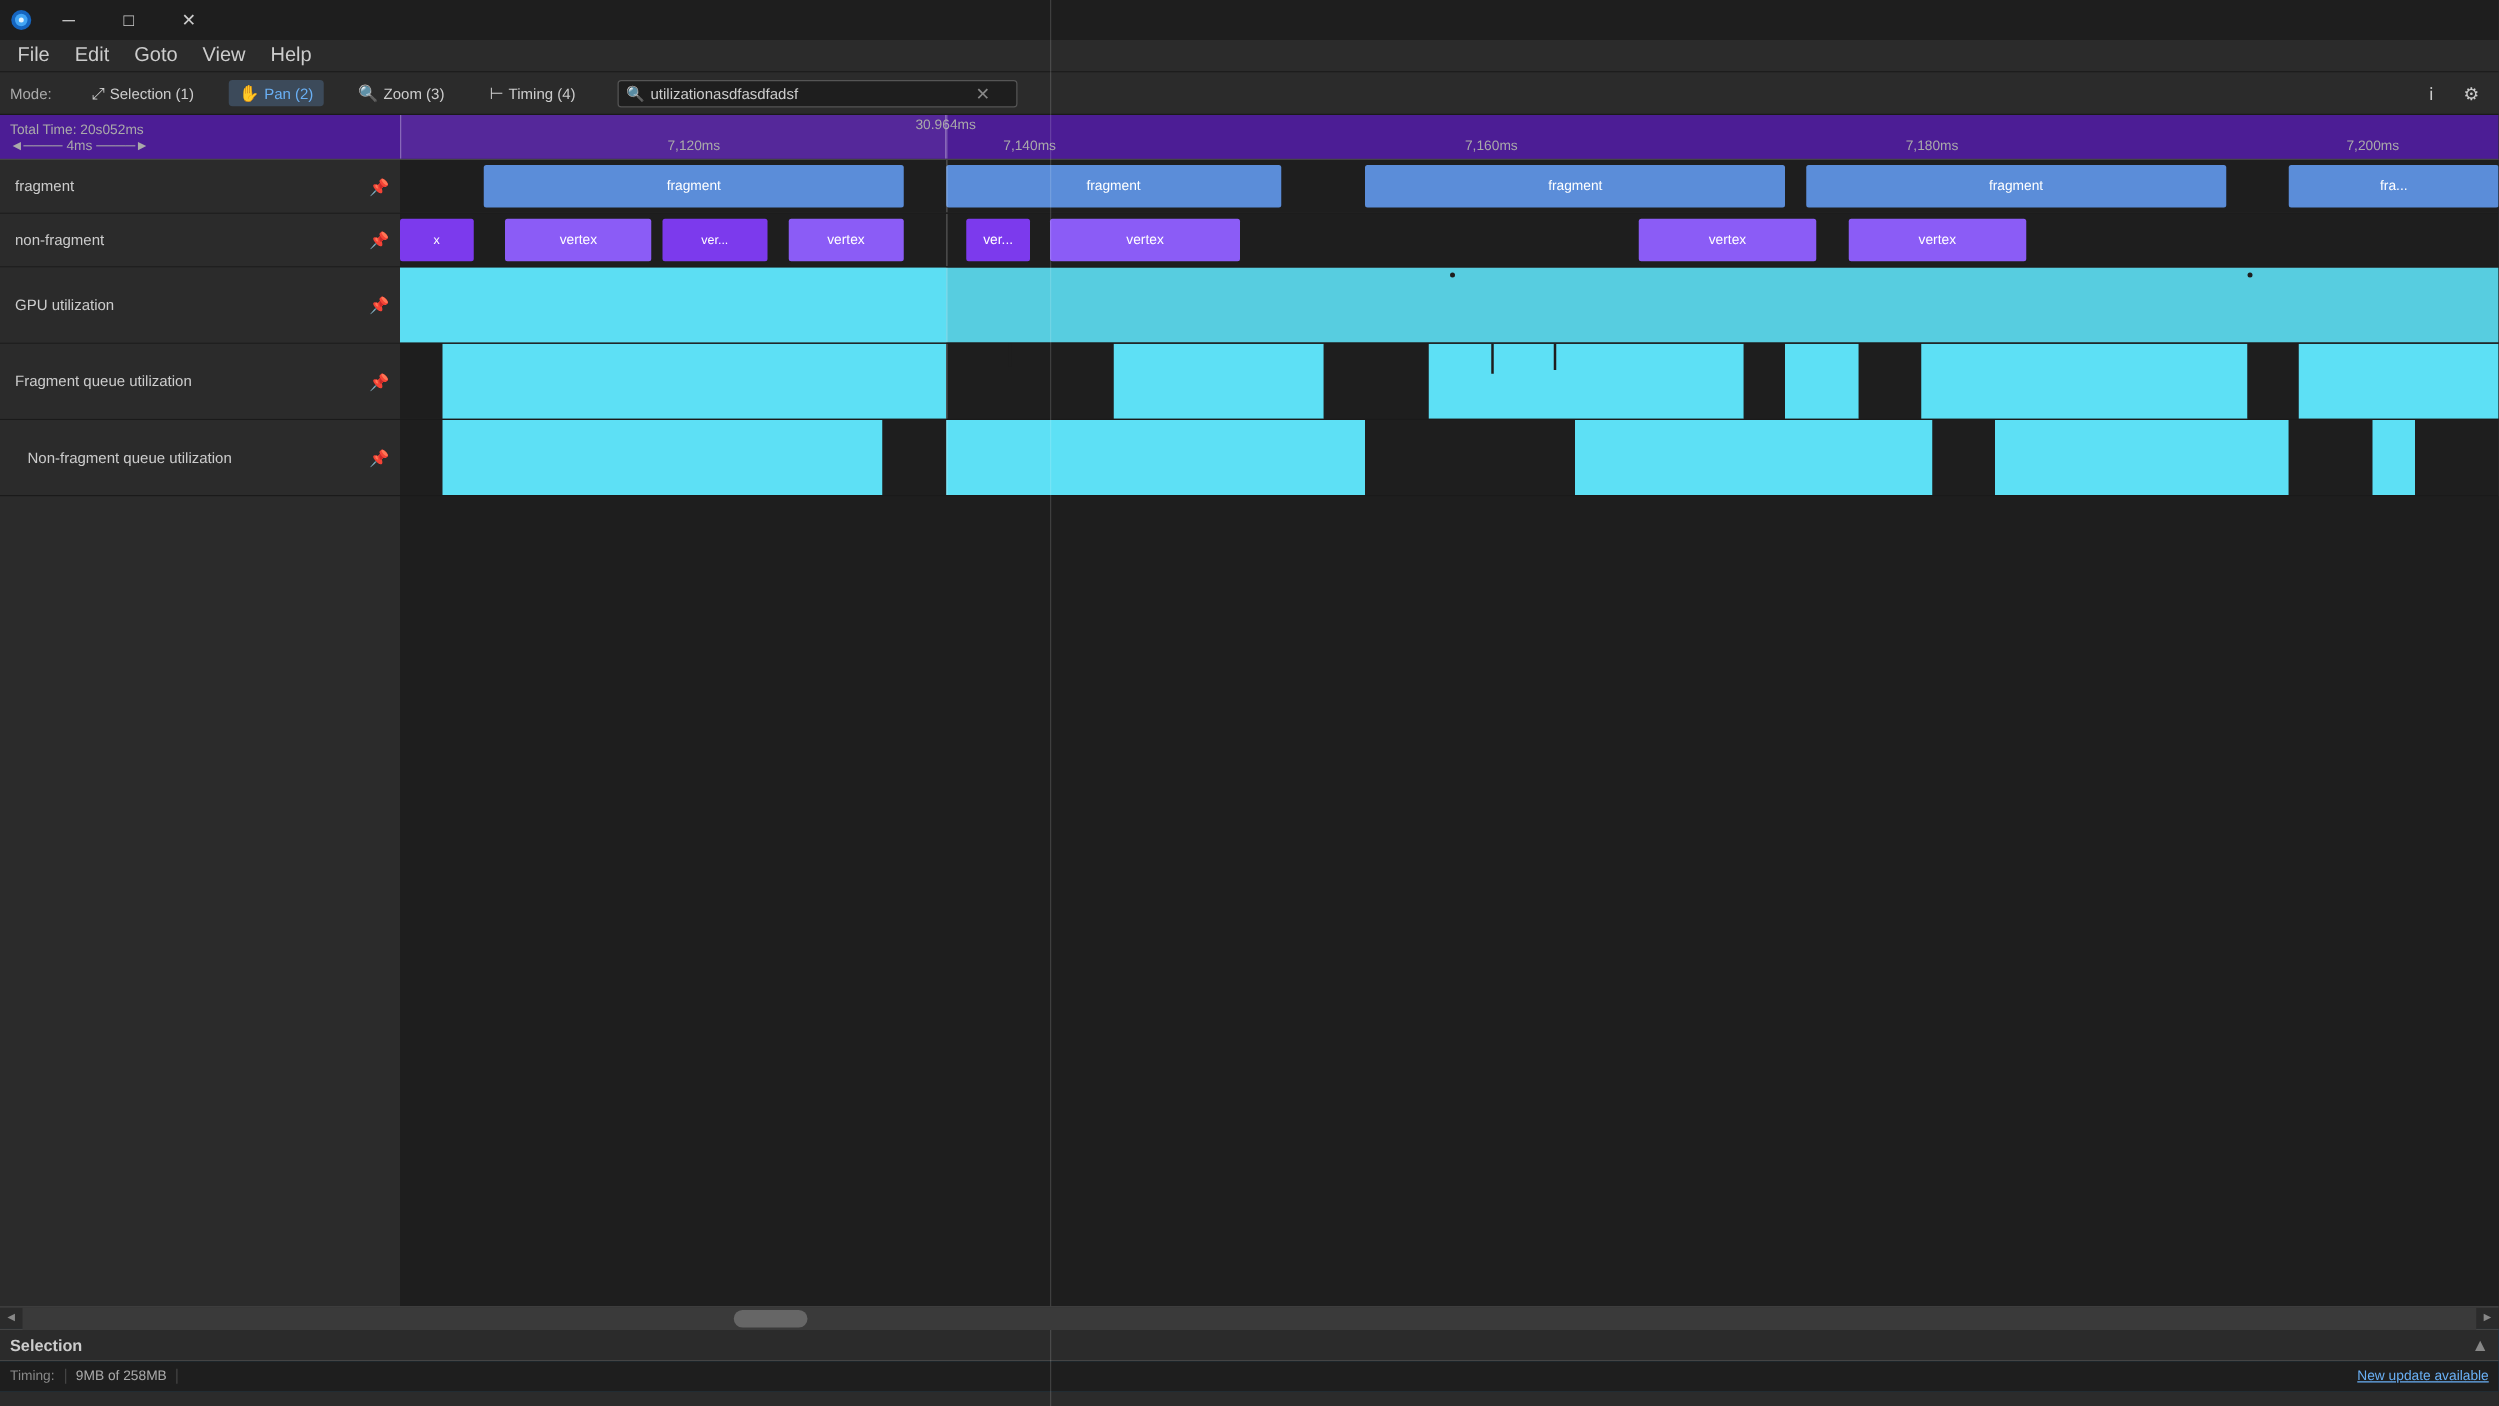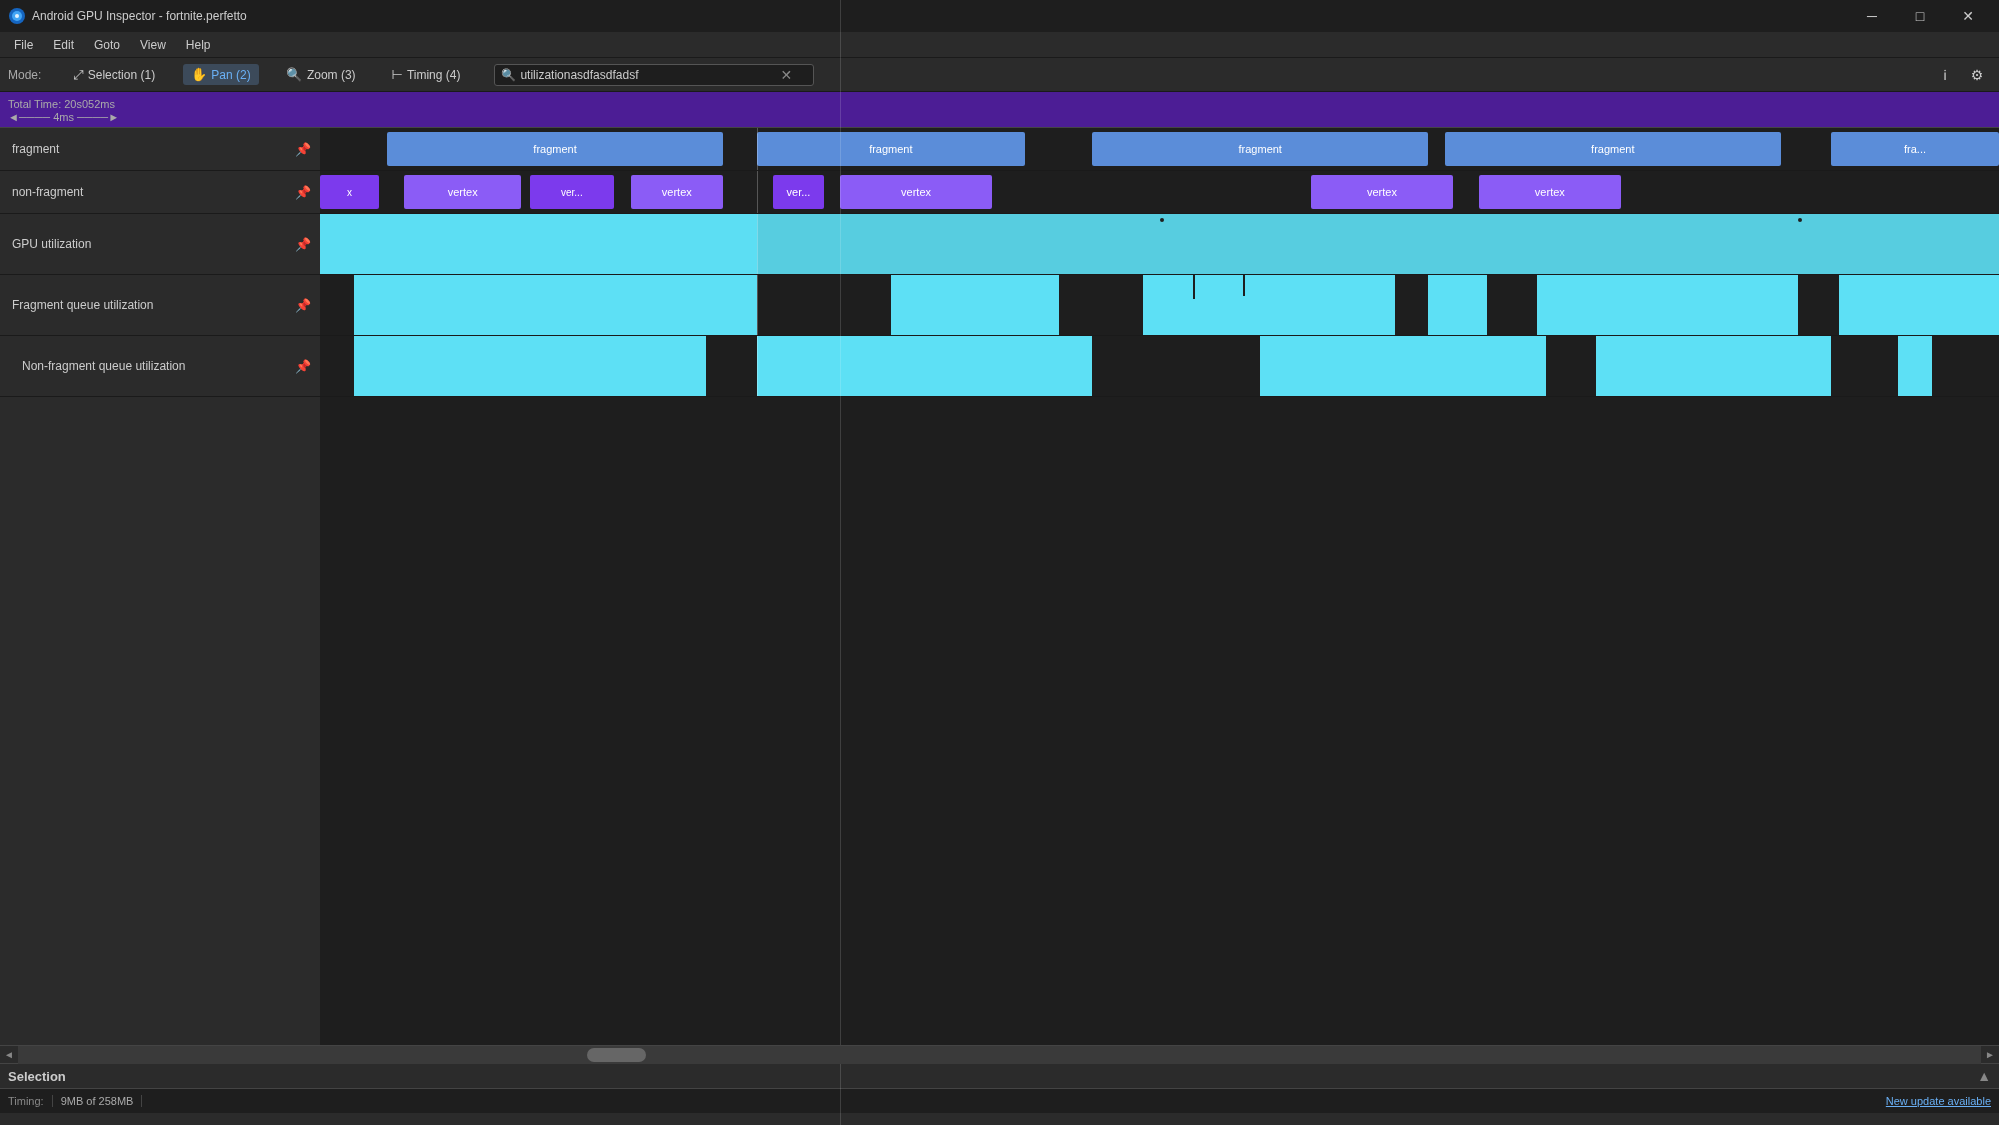--- a/index.html
+++ b/index.html
@@ -57,21 +57,21 @@
       height: 26px;
       background: #2b2b2b;
       display: flex;
       align-items: center;
       padding: 0 4px;
       border-bottom: 1px solid #1a1a1a;
     }
     .menu-item {
       padding: 3px 10px;
       cursor: pointer;
-      font-size: 12px;
+      font-size: 16px;
       color: #cccccc;
     }
 
     
     #mode-bar {
       width: 100%;
       height: 34px;
       background: #2b2b2b;
       display: flex;
       align-items: center;
@@ -418,21 +418,20 @@
 <body>
 
 <div id="title-bar">
   <div class="app-icon">
     <svg width="18" height="18" viewBox="0 0 18 18">
       <circle cx="9" cy="9" r="8" fill="#1565c0"></circle>
       <circle cx="9" cy="9" r="5" fill="#42a5f5"></circle>
       <circle cx="9" cy="9" r="2" fill="#e3f2fd"></circle>
     </svg>
   </div>
-  <span class="title-text">Android GPU Inspector - fortnite.perfetto</span>
   <div class="window-controls">
     <button class="win-btn">─</button>
     <button class="win-btn">□</button>
     <button class="win-btn close">✕</button>
   </div>
 </div>
 
 <div id="menu-bar">
   <span class="menu-item">File</span>
   <span class="menu-item">Edit</span>
@@ -472,20 +471,36 @@
 
 <div id="timeline-area">
 
   <div id="time-axis">
     <div class="time-info">
       <span style="font-size:11px;color:#aaa;">Total Time: 20s052ms</span>
       <span style="font-size:11px;color:#aaa;margin-top:1px;">
         ◄──── <span>4ms</span> ────►
       </span>
     </div>
+    <div class="time-ruler">
+
+      <div class="range-indicator" style="left:0%;width:26%;"></div>
+
+      <div style="position:absolute;top:2px;left:26%;transform:translateX(-50%);font-size:11px;color:#aaa;">
+        <span>30.964ms</span>
+      </div>
+
+      <div class="time-tick" style="left:14%;">7,120ms</div>
+      <div class="time-tick" style="left:30%;">7,140ms</div>
+      <div class="time-tick" style="left:52%;">7,160ms</div>
+      <div class="time-tick" style="left:73%;">7,180ms</div>
+      <div class="time-tick" style="left:94%;">7,200ms</div>
+
+      <div class="track-cursor" style="left:26%;"></div>
+    </div>
   </div>
 
   <div class="track-row fragment-row">
     <div class="track-label">
       <span>fragment</span>
       <span class="pin-icon">📌</span>
     </div>
     <div class="track-content">
 
       <div class="track-block block-fragment" style="left:4%;width:20%;">fragment</div>

